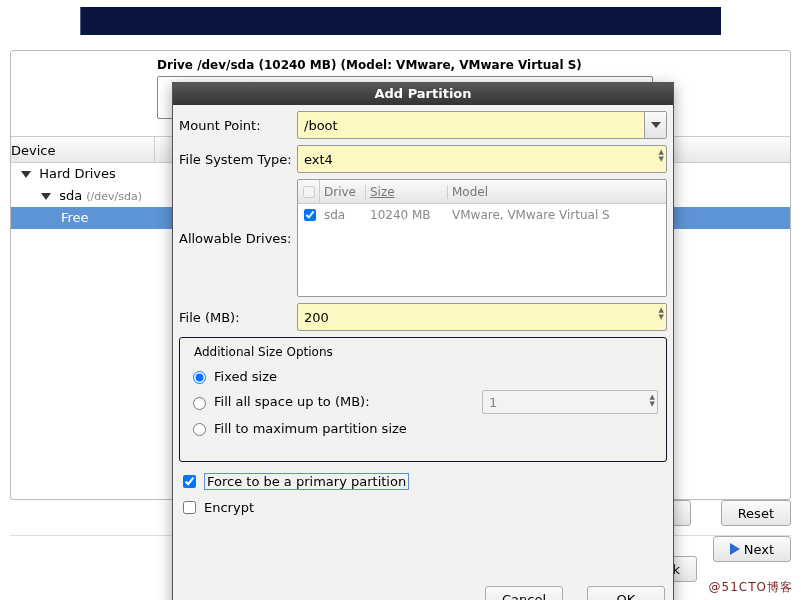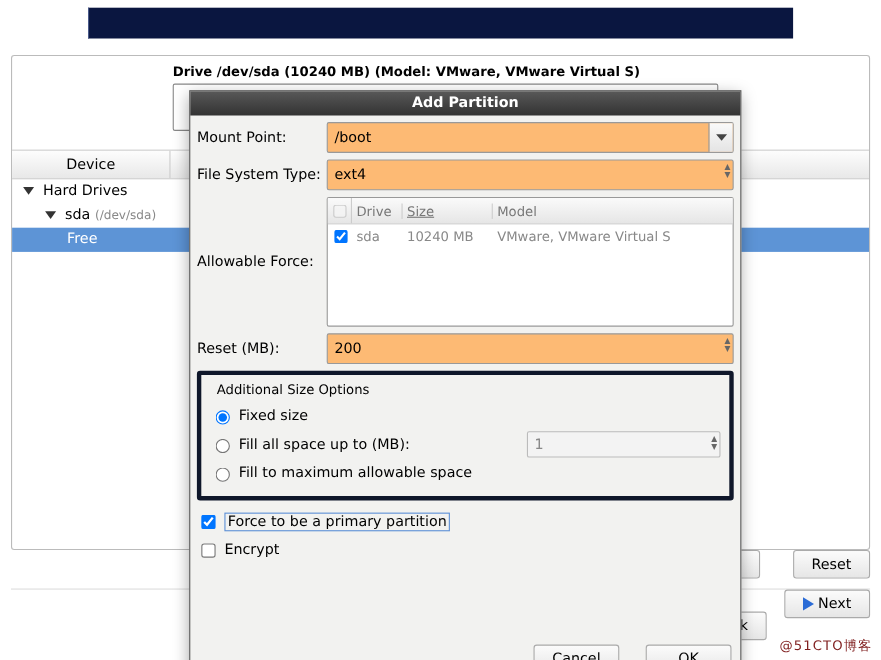--- a/index.html
+++ b/index.html
@@ -49,21 +49,21 @@
   .tree-header {
     position: absolute;
     top: 85px; left: 0;
     width: 100%;
     height: 27px;
     background: linear-gradient(#fdfdfd,#e8e8e8);
     border-top: 1px solid #ccc;
     border-bottom: 1px solid #ccc;
     display: flex;
   }
-  .tree-header .col1 { width: 144px; text-align: center; line-height: 27px; border-right: 1px solid #ccc;}
+  .tree-header .col1 { width: 144px; text-align: left; line-height: 27px; border-right: 1px solid #ccc;}
   .tree {
     position: absolute;
     top: 112px; left: 0;
     width: 100%;
   }
   .tree-row { height: 22px; line-height: 22px; padding-left: 10px; }
   .tree-row.indent1 { padding-left: 30px; }
   .tree-row.indent2 { padding-left: 50px; }
   .tree-row.sel { background: #5d94d6; color: #fff; }
   .tri { display:inline-block; width:0;height:0;border-left:5px solid transparent;border-right:5px solid transparent;border-top:7px solid #333; margin-right:4px; vertical-align: middle;}
@@ -106,21 +106,21 @@
     text-align: center;
     font-weight: bold;
     line-height: 22px;
     font-size: 13px;
   }
   .dlg-body { padding: 6px 6px 0 6px; }
   .form-row { display:flex; align-items:center; margin-bottom:6px; }
   .form-label { width: 118px; }
   .combo, .txt {
     flex:1; height:28px; border:1px solid #999; border-radius:2px;
-    background:#fdba74; display:flex; align-items:center; padding:0 6px;
+    background:#fef9c3; display:flex; align-items:center; padding:0 6px;
     position: relative;
   }
   .combo .drop {
     position:absolute; right:0; top:0; width:22px; height:100%;
     border-left:1px solid #999; background:linear-gradient(#fafafa,#e4e4e4);
     display:flex;align-items:center;justify-content:center;
   }
   .chev { width:0;height:0;border-left:5px solid transparent;border-right:5px solid transparent;border-top:6px solid #444;}
   .spin-arrows { position:absolute; right:2px; top:3px; font-size:7px; line-height:7px; color:#666; text-align:center;}
   .drives-box {
@@ -131,21 +131,21 @@
   .drives-head .c0{width:22px;border-right:1px solid #ccc;height:100%;display:flex;align-items:center;justify-content:center;}
   .drives-head .c1{width:46px;padding-left:4px;border-right:1px solid #ccc;}
   .drives-head .c2{width:82px;padding-left:4px;border-right:1px solid #ccc;text-decoration:underline;}
   .drives-head .c3{flex:1;padding-left:4px;}
   .drives-row { display:flex; align-items:center; height:22px; font-size:12px; color:#888;}
   .drives-row .c0{width:22px;display:flex;align-items:center;justify-content:center;}
   .drives-row .c1{width:46px;padding-left:4px;}
   .drives-row .c2{width:82px;padding-left:4px;}
   .drives-row .c3{flex:1;padding-left:4px;}
   .fieldset {
-    border:4px solid #0f172a; border-radius:3px; padding:6px 8px 8px 8px; margin-top:2px;
+    border:1px solid #0f172a; border-radius:3px; padding:6px 8px 20px 8px; margin-top:2px;
   }
   .fieldset .legend { margin:-14px 0 4px 2px; background:#f2f2f0; display:inline-block; padding:0 4px; font-size:12px;}
   .radio-row, .check-row { display:flex; align-items:center; height:26px; }
   .radio-row input, .check-row input { margin-right:8px; }
   .fill-up { display:flex; align-items:center; justify-content:space-between; width:100%;}
   .fill-spin { width:176px; height:24px; border:1px solid #bbb; border-radius:2px; background:#f3f3f3; display:flex; align-items:center; padding:0 6px; position:relative; color:#888;}
   .focus-box { border:1px solid #5c8fd6; padding:0 2px; }
   .dlg-btns {
     position:absolute; bottom:8px; right:8px; display:flex; gap:24px;
   }
@@ -213,21 +213,21 @@
 
     <div class="form-row">
       <div class="form-label">File System Type:</div>
       <div class="combo">
         <span>ext4</span>
         <div class="spin-arrows">▲<br>▼</div>
       </div>
     </div>
 
     <div class="form-row" style="align-items:center;">
-      <div class="form-label">Allowable Force:</div>
+      <div class="form-label">Allowable Drives:</div>
       <div class="drives-box">
         <div class="drives-head">
           <div class="c0">
               <input type="checkbox" class="cbx" disabled="" style="">
             </div>
           <div class="c1">Drive</div>
           <div class="c2">Size</div>
           <div class="c3">Model</div>
         </div>
         <div class="drives-row">
@@ -235,48 +235,48 @@
               <input type="checkbox" class="cbx" checked="" style="">
             </div>
           <div class="c1">sda</div>
           <div class="c2">10240 MB</div>
           <div class="c3">VMware, VMware Virtual S</div>
         </div>
       </div>
     </div>
 
     <div class="form-row">
-      <div class="form-label">Reset (MB):</div>
+      <div class="form-label">File (MB):</div>
       <div class="txt">
         <span>200</span>
         <div class="spin-arrows">▲<br>▼</div>
       </div>
     </div>
 
     <div class="fieldset">
       <div class="legend">Additional Size Options</div>
       <div class="radio-row">
         <input type="radio" name="szopt" checked="" style="">
         <span>Fixed size</span>
       </div>
       <div class="radio-row">
         <div class="fill-up">
-          <span style="display:flex;align-items:center;">
+          <span style="display:flex;">
             <input type="radio" name="szopt" style="">
             <span>Fill all space up to (MB):</span>
           </span>
           <div class="fill-spin">
             <span>1</span>
             <div class="spin-arrows">▲<br>▼</div>
           </div>
         </div>
       </div>
       <div class="radio-row">
         <input type="radio" name="szopt" style="">
-        <span>Fill to maximum allowable space</span>
+        <span>Fill to maximum partition size</span>
       </div>
     </div>
 
     <div class="check-row" style="margin-top:6px;">
       <input type="checkbox" checked="" style="">
       <span class="focus-box">Force to be a primary partition</span>
     </div>
     <div class="check-row">
       <input type="checkbox" style="">
       <span>Encrypt</span>

